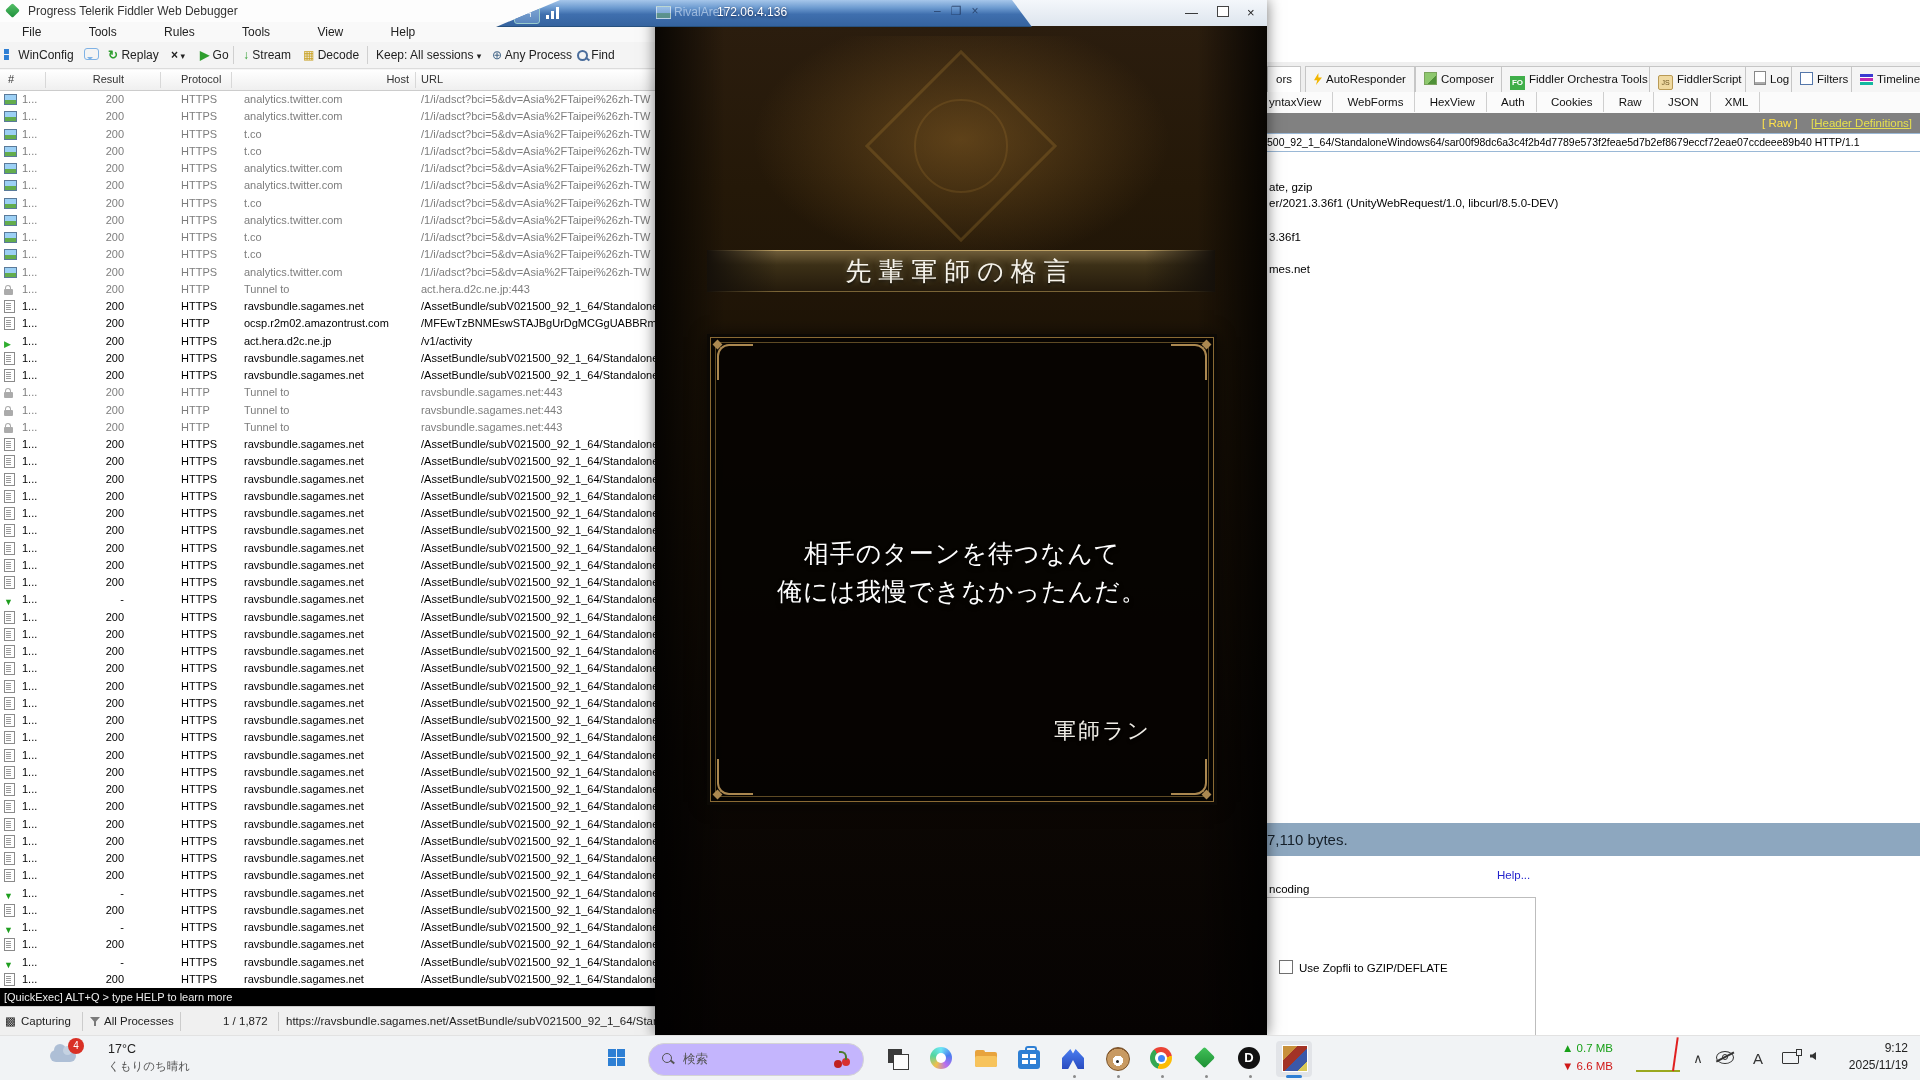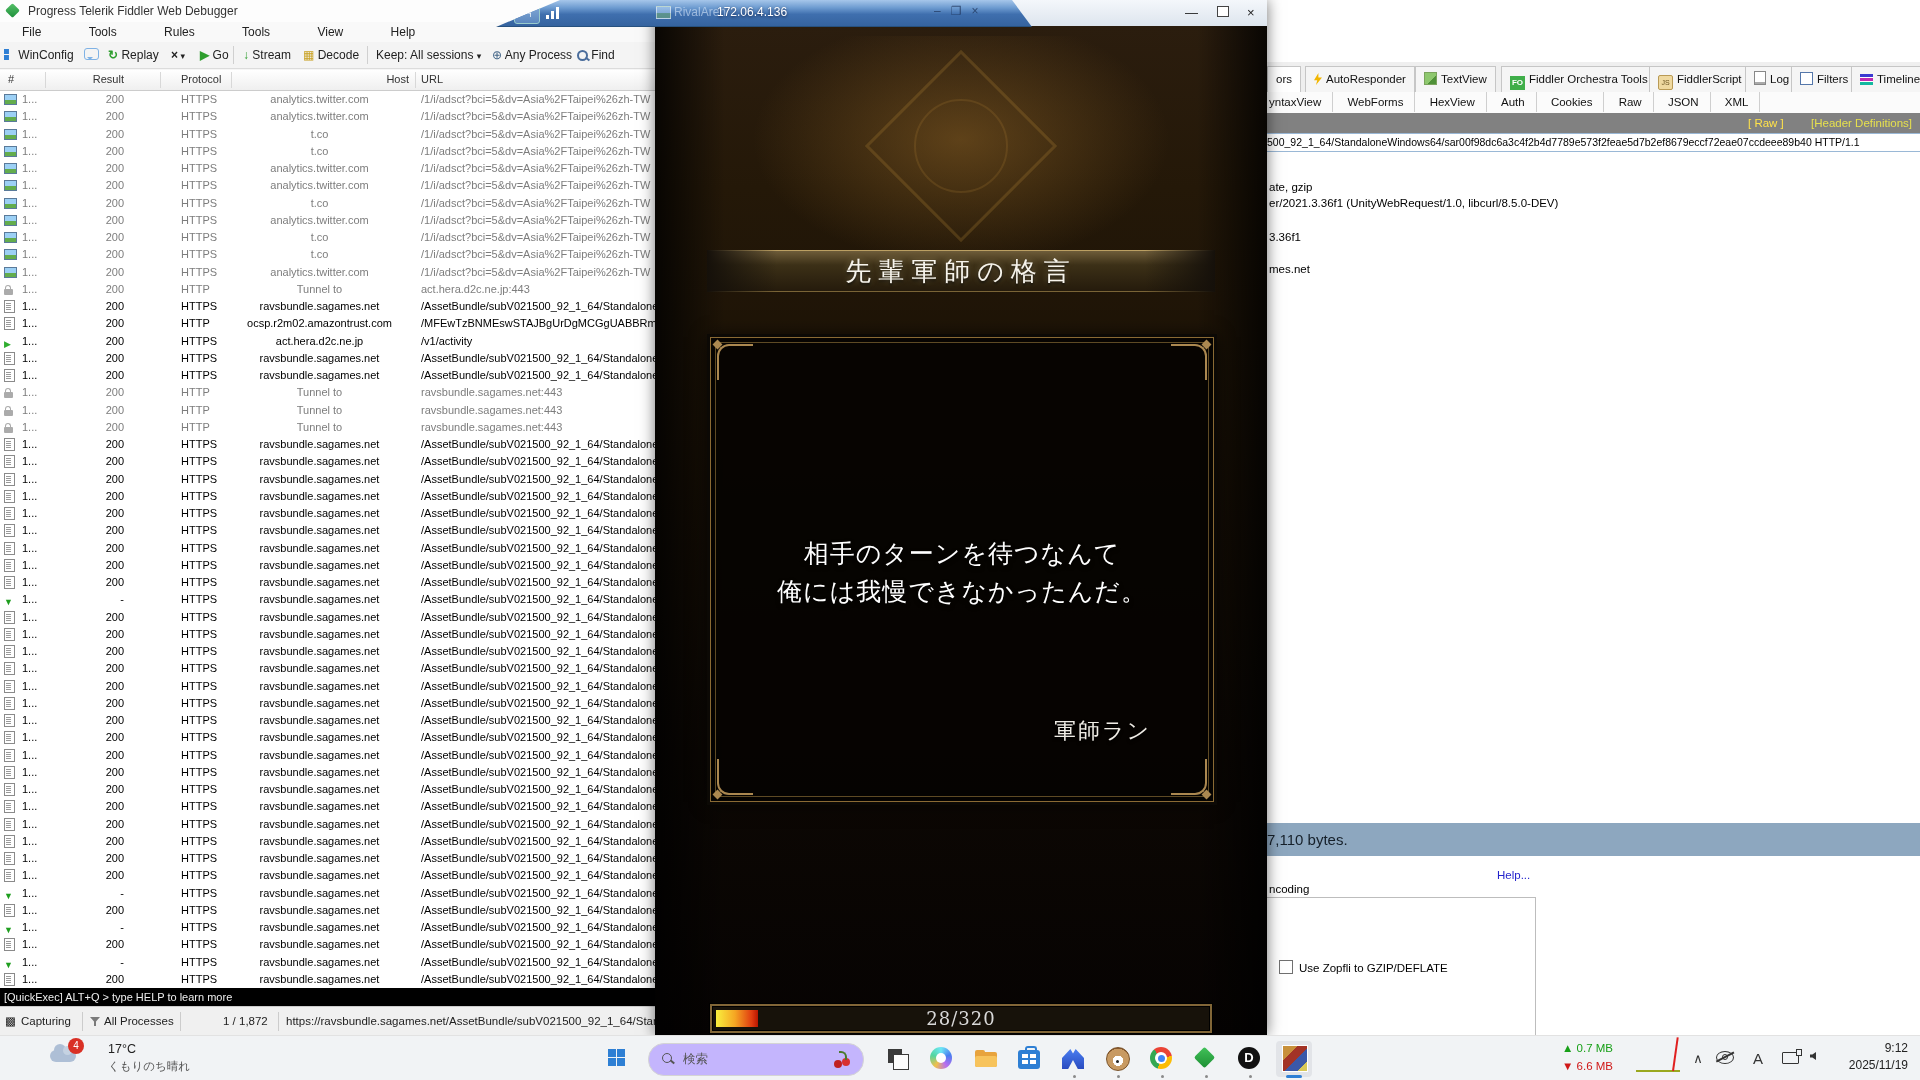--- a/index.html
+++ b/index.html
@@ -36,21 +36,21 @@
   #colheaders{left:0;top:70px;width:657px;height:20px;background:linear-gradient(#ffffff,#efefef);border-bottom:1px solid #ccc;font-size:11px;color:#333;}
   .chdiv{position:absolute;top:2px;width:1px;height:16px;background:#d8d8d8;}
   #sessions{left:0;top:91px;width:657px;height:897px;background:#fff;overflow:hidden;}
   .srow{position:absolute;left:0;width:657px;height:17px;font-size:11px;color:#000;line-height:17px;}
   .srow.muted{color:#7d7d7d;}
   .sc{position:absolute;top:0;white-space:nowrap;overflow:hidden;}
   .c-ic{left:4px;top:2px;}
   .c-num{left:22px;width:30px;}
   .c-res{left:60px;width:64px;text-align:right;}
   .c-proto{left:181px;width:50px;}
-  .c-host{left:230px;width:179px;text-align:center;}
+  .c-host{left:244px;width:179px;text-align:left;}
   .c-url{left:421px;width:236px;}
   .ic-img{width:11px;height:9px;border:1px solid #5a7a9a;background:linear-gradient(180deg,#9cd0f5 0 55%,#63ad4d 55%);}
   .ic-doc{width:9px;height:11px;background:#fff;border:1px solid #8a8a8a;position:relative;}
   .ic-doc::before{content:"";position:absolute;left:1px;top:2px;width:5px;height:1px;background:#999;box-shadow:0 2px 0 #999,0 4px 0 #999,0 6px 0 #999;}
   .ic-lock{width:9px;height:6px;background:#ababab;border-radius:1px;position:relative;margin-top:5px;}
   .ic-lock::before{content:"";position:absolute;left:1px;top:-4px;width:4px;height:3px;border:1.5px solid #ababab;border-bottom:none;border-radius:3px 3px 0 0;}
   .ic-down{color:#1f9e1f;font-size:9px;line-height:13px;}
   .ic-go{color:#2fae2f;font-size:9px;line-height:13px;}
 
   #quickexec{left:0;top:988px;width:657px;height:18px;background:#000;color:#eee;font-size:11px;line-height:18px;padding-left:4px;box-sizing:border-box;}
@@ -70,21 +70,21 @@
   .ti-fo{width:15px;height:14px;background:#3fae49;color:#fff;font-size:8px;font-weight:bold;text-align:center;line-height:14px;}
   .ti-scroll{width:13px;height:13px;background:#efd9a0;border:1px solid #b99a55;color:#6b5420;font-size:7px;text-align:center;line-height:13px;border-radius:2px;}
   .ti-log{width:10px;height:12px;background:#fff;border:1px solid #888;box-shadow:inset 0 -7px 0 -5px #aaa,inset 0 -4px 0 -3px #fff;}
   .ti-filter{width:11px;height:11px;background:#fff;border:1px solid #5577aa;}
   .ti-timeline{width:13px;height:11px;background:linear-gradient(180deg,#3a3ad0 0 3px,#fff 3px 4px,#c02ab0 4px 7px,#fff 7px 8px,#14b8a0 8px 11px);}
   #rtabs2{position:absolute;left:0;top:92px;width:653px;height:21px;background:#fbfbfb;border-bottom:1px solid #d5d5d5;font-size:11.5px;color:#111;}
   #rtabs2 span{display:inline-block;height:20px;line-height:20px;padding:0 11px;border-right:1px solid #cfcfcf;}
   #rtabs2 span:first-child{padding-left:2px;}
   #rawband{position:absolute;left:0;top:113px;width:653px;height:20px;background:#818181;font-size:11.5px;line-height:20px;text-align:right;padding-right:8px;box-sizing:border-box;}
   #rawband .y1{color:#ffe24a;}
-  #rawband .y2{color:#e6e04e;margin-left:24px;}
+  #rawband .y2{color:#e6e04e;margin-left:10px;text-decoration:underline;}
   #reqline{position:absolute;left:0;top:133px;width:653px;height:17px;background:#fff;border-top:1px solid #9ab8d6;border-bottom:1px solid #9ab8d6;font-size:10.5px;line-height:16px;color:#000;white-space:nowrap;overflow:hidden;}
   .hfrag{position:absolute;left:2px;font-size:11.5px;color:#000;white-space:nowrap;}
   #rtabs3{position:absolute;left:0;top:780px;width:653px;height:26px;background:#fff;border-top:1px solid #b5b5b5;border-bottom:1px solid #d8d8d8;font-size:11.5px;color:#111;}
   #rtabs3 span{display:inline-block;height:25px;line-height:25px;padding:0 11px;border-right:1px solid #d2d2d2;}
   #bytesband{position:absolute;left:0;top:823px;width:653px;height:33px;background:#8da7bf;font-size:15px;line-height:33px;color:#16202a;}
   #encfrag{position:absolute;left:2px;top:869px;font-size:11.5px;color:#000;margin-top:14px;}
   #helplink{position:absolute;left:230px;top:869px;font-size:11.5px;color:#2323cc;}
   #groupbox{position:absolute;left:-5px;top:897px;width:272px;height:137px;border:1px solid #bdbdbd;}
   #zopfli{position:absolute;left:16px;top:62px;font-size:11.5px;color:#000;}
   .cbx{display:inline-block;width:12px;height:12px;border:1px solid #707070;background:#fff;vertical-align:-2px;margin-right:6px;}
@@ -685,21 +685,21 @@
     <span class="sbdiv" style="left:180px"></span>
     <span class="sbi" style="left:223px">1 / 1,872</span>
     <span class="sbdiv" style="left:278px"></span>
     <span class="sbi" style="left:286px;width:369px;overflow:hidden">https://ravsbundle.sagames.net/AssetBundle/subV021500_92_1_64/Stan</span>
   </div>
 
   <div class="abs" id="rpane">
     <div id="rtabs1">
       <div class="rtab sel" style="left:0"><span>ors</span></div>
       <div class="rtab" style="left:38px"><span class="ti ti-bolt"></span><span>AutoResponder</span></div>
-      <div class="rtab" style="left:148px"><span class="ti ti-pencil"></span><span>TextView</span></div>
+      <div class="rtab" style="left:148px"><span class="ti ti-pencil"></span><span>Composer</span></div>
       <div class="rtab" style="left:234px"><span class="ti ti-fo">FO</span><span>Fiddler Orchestra Tools</span></div>
       <div class="rtab" style="left:382px"><span class="ti ti-scroll">JS</span><span>FiddlerScript</span></div>
       <div class="rtab" style="left:478px"><span class="ti ti-log"></span><span>Log</span></div>
       <div class="rtab" style="left:524px"><span class="ti ti-filter"></span><span>Filters</span></div>
       <div class="rtab" style="left:584px"><span class="ti ti-timeline"></span><span>Timeline</span></div>
     </div>
     <div id="rtabs2">
       <span>yntaxView</span>
       <span>WebForms</span>
       <span>HexView</span>
@@ -745,24 +745,20 @@
         <div class="corner c-tl"></div>
         <div class="corner c-tr"></div>
         <div class="corner c-br"></div>
         <div class="corner c-bl"></div>
         <div id="gquote">
           <div>相手のターンを待つなんて</div>
           <div>俺には我慢できなかったんだ。</div>
         </div>
         <div id="gattr">軍師ラン</div>
       </div>
-      <div id="gprog">
-        <div id="gprog-fill" style="width: 42px;"></div>
-        <div id="gprog-text">28/320</div>
-      </div>
     </div>
   </div>
 
   <div class="abs" id="bluebar">
     <span class="pinbtn">⊣</span>
     <span class="sigbars">
       <i style="left:0;height:4px"></i>
         <i style="left:5px;height:8px"></i>
         <i style="left:10px;height:12px"></i>
     </span>

